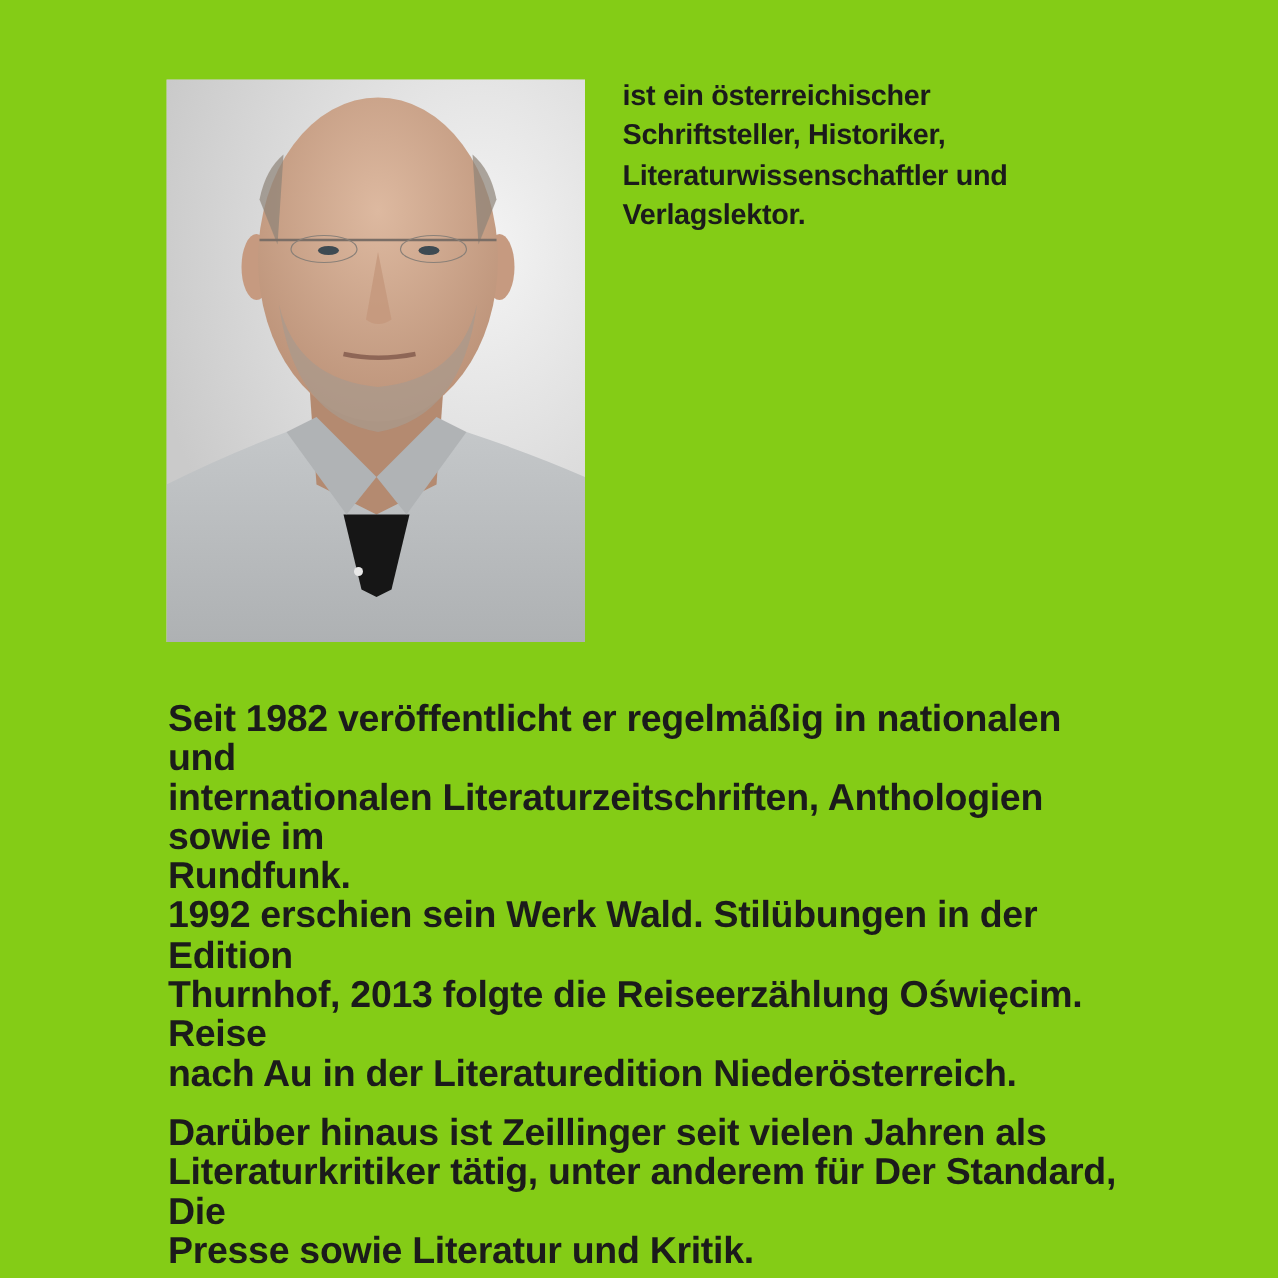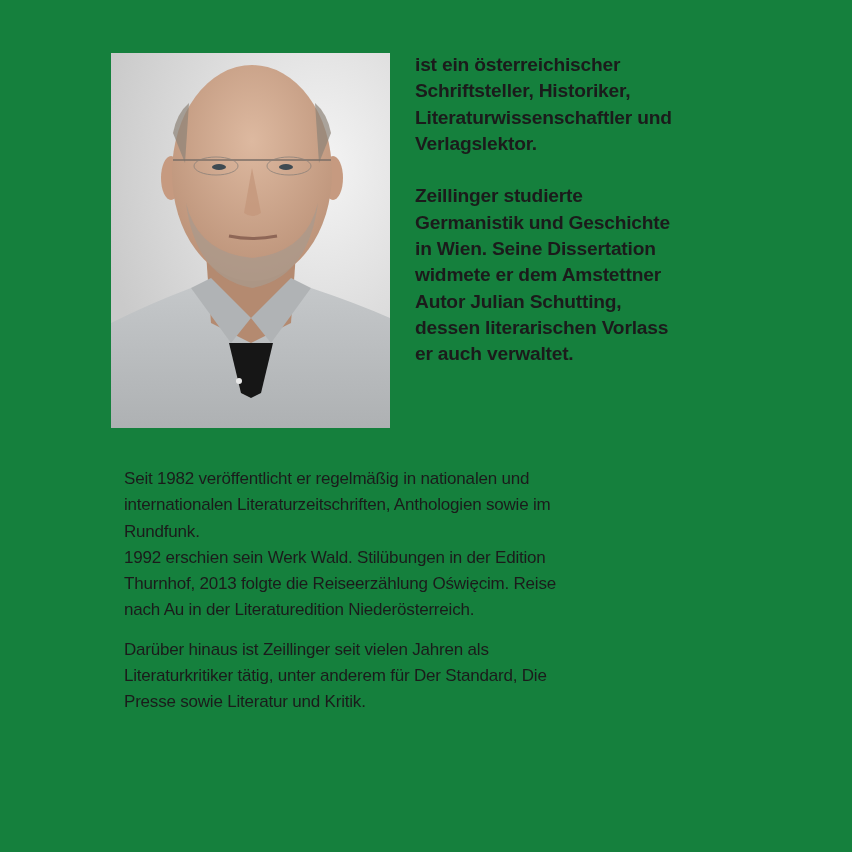--- a/index.html
+++ b/index.html
@@ -11,21 +11,21 @@
       width: 852px;
       height: 852px;
       position: relative;
       overflow: hidden;
       font-family: "Liberation Sans", "DejaVu Sans", sans-serif;
       color: #1b1b1b;
     }
     .page {
       position: absolute;
       inset: 0;
-      background: #15803d;
+      background: #84cc16;
     }
     .photo {
       position: absolute;
       left: 111px;
       top: 53px;
       width: 279px;
       height: 375px;
       overflow: hidden;
       background: linear-gradient(90deg, #cfcfcf 0%, #dadada 40%, #e6e6e6 70%, #f2f2f2 90%, #dcdcdc 100%);
     }
@@ -36,25 +36,25 @@
       top: 52px;
       width: 320px;
       font-size: 19.2px;
       font-weight: bold;
       line-height: 26.3px;
       letter-spacing: -0.2px;
     }
     .side-text p { margin: 0 0 26.3px 0; white-space: pre-line; }
     .body-text {
       position: absolute;
-      left: 124px;
+      left: 112px;
       top: 466px;
       width: 640px;
-      font-size: 17px;
-      font-weight: normal;
+      font-size: 25px;
+      font-weight: bold;
       line-height: 26.3px;
       letter-spacing: -0.2px;
     }
     .body-text p { margin: 0; white-space: pre-line; }
     .body-text p.gap { margin-top: 13px; }
   </style>
 </head>
 <body>
 
 <div class="page">
@@ -108,27 +108,20 @@
 
       <path d="M118 183 Q141 188 166 183" stroke="#8e6656" stroke-width="3" fill="none"></path>
     </svg>
   </div>
 
   <div class="side-text">
     <p>ist ein österreichischer
 Schriftsteller, Historiker,
 Literaturwissenschaftler und
 Verlagslektor.</p>
-    <p>Zeillinger studierte
-Germanistik und Geschichte
-in Wien. Seine Dissertation
-widmete er dem Amstettner
-Autor Julian Schutting,
-dessen literarischen Vorlass
-er auch verwaltet.</p>
   </div>
 
   <div class="body-text">
     <p>Seit 1982 veröffentlicht er regelmäßig in nationalen und
 internationalen Literaturzeitschriften, Anthologien sowie im
 Rundfunk.</p>
     <p>1992 erschien sein Werk Wald. Stilübungen in der Edition
 Thurnhof, 2013 folgte die Reiseerzählung Oświęcim. Reise
 nach Au in der Literaturedition Niederösterreich.</p>
     <p class="gap">Darüber hinaus ist Zeillinger seit vielen Jahren als

